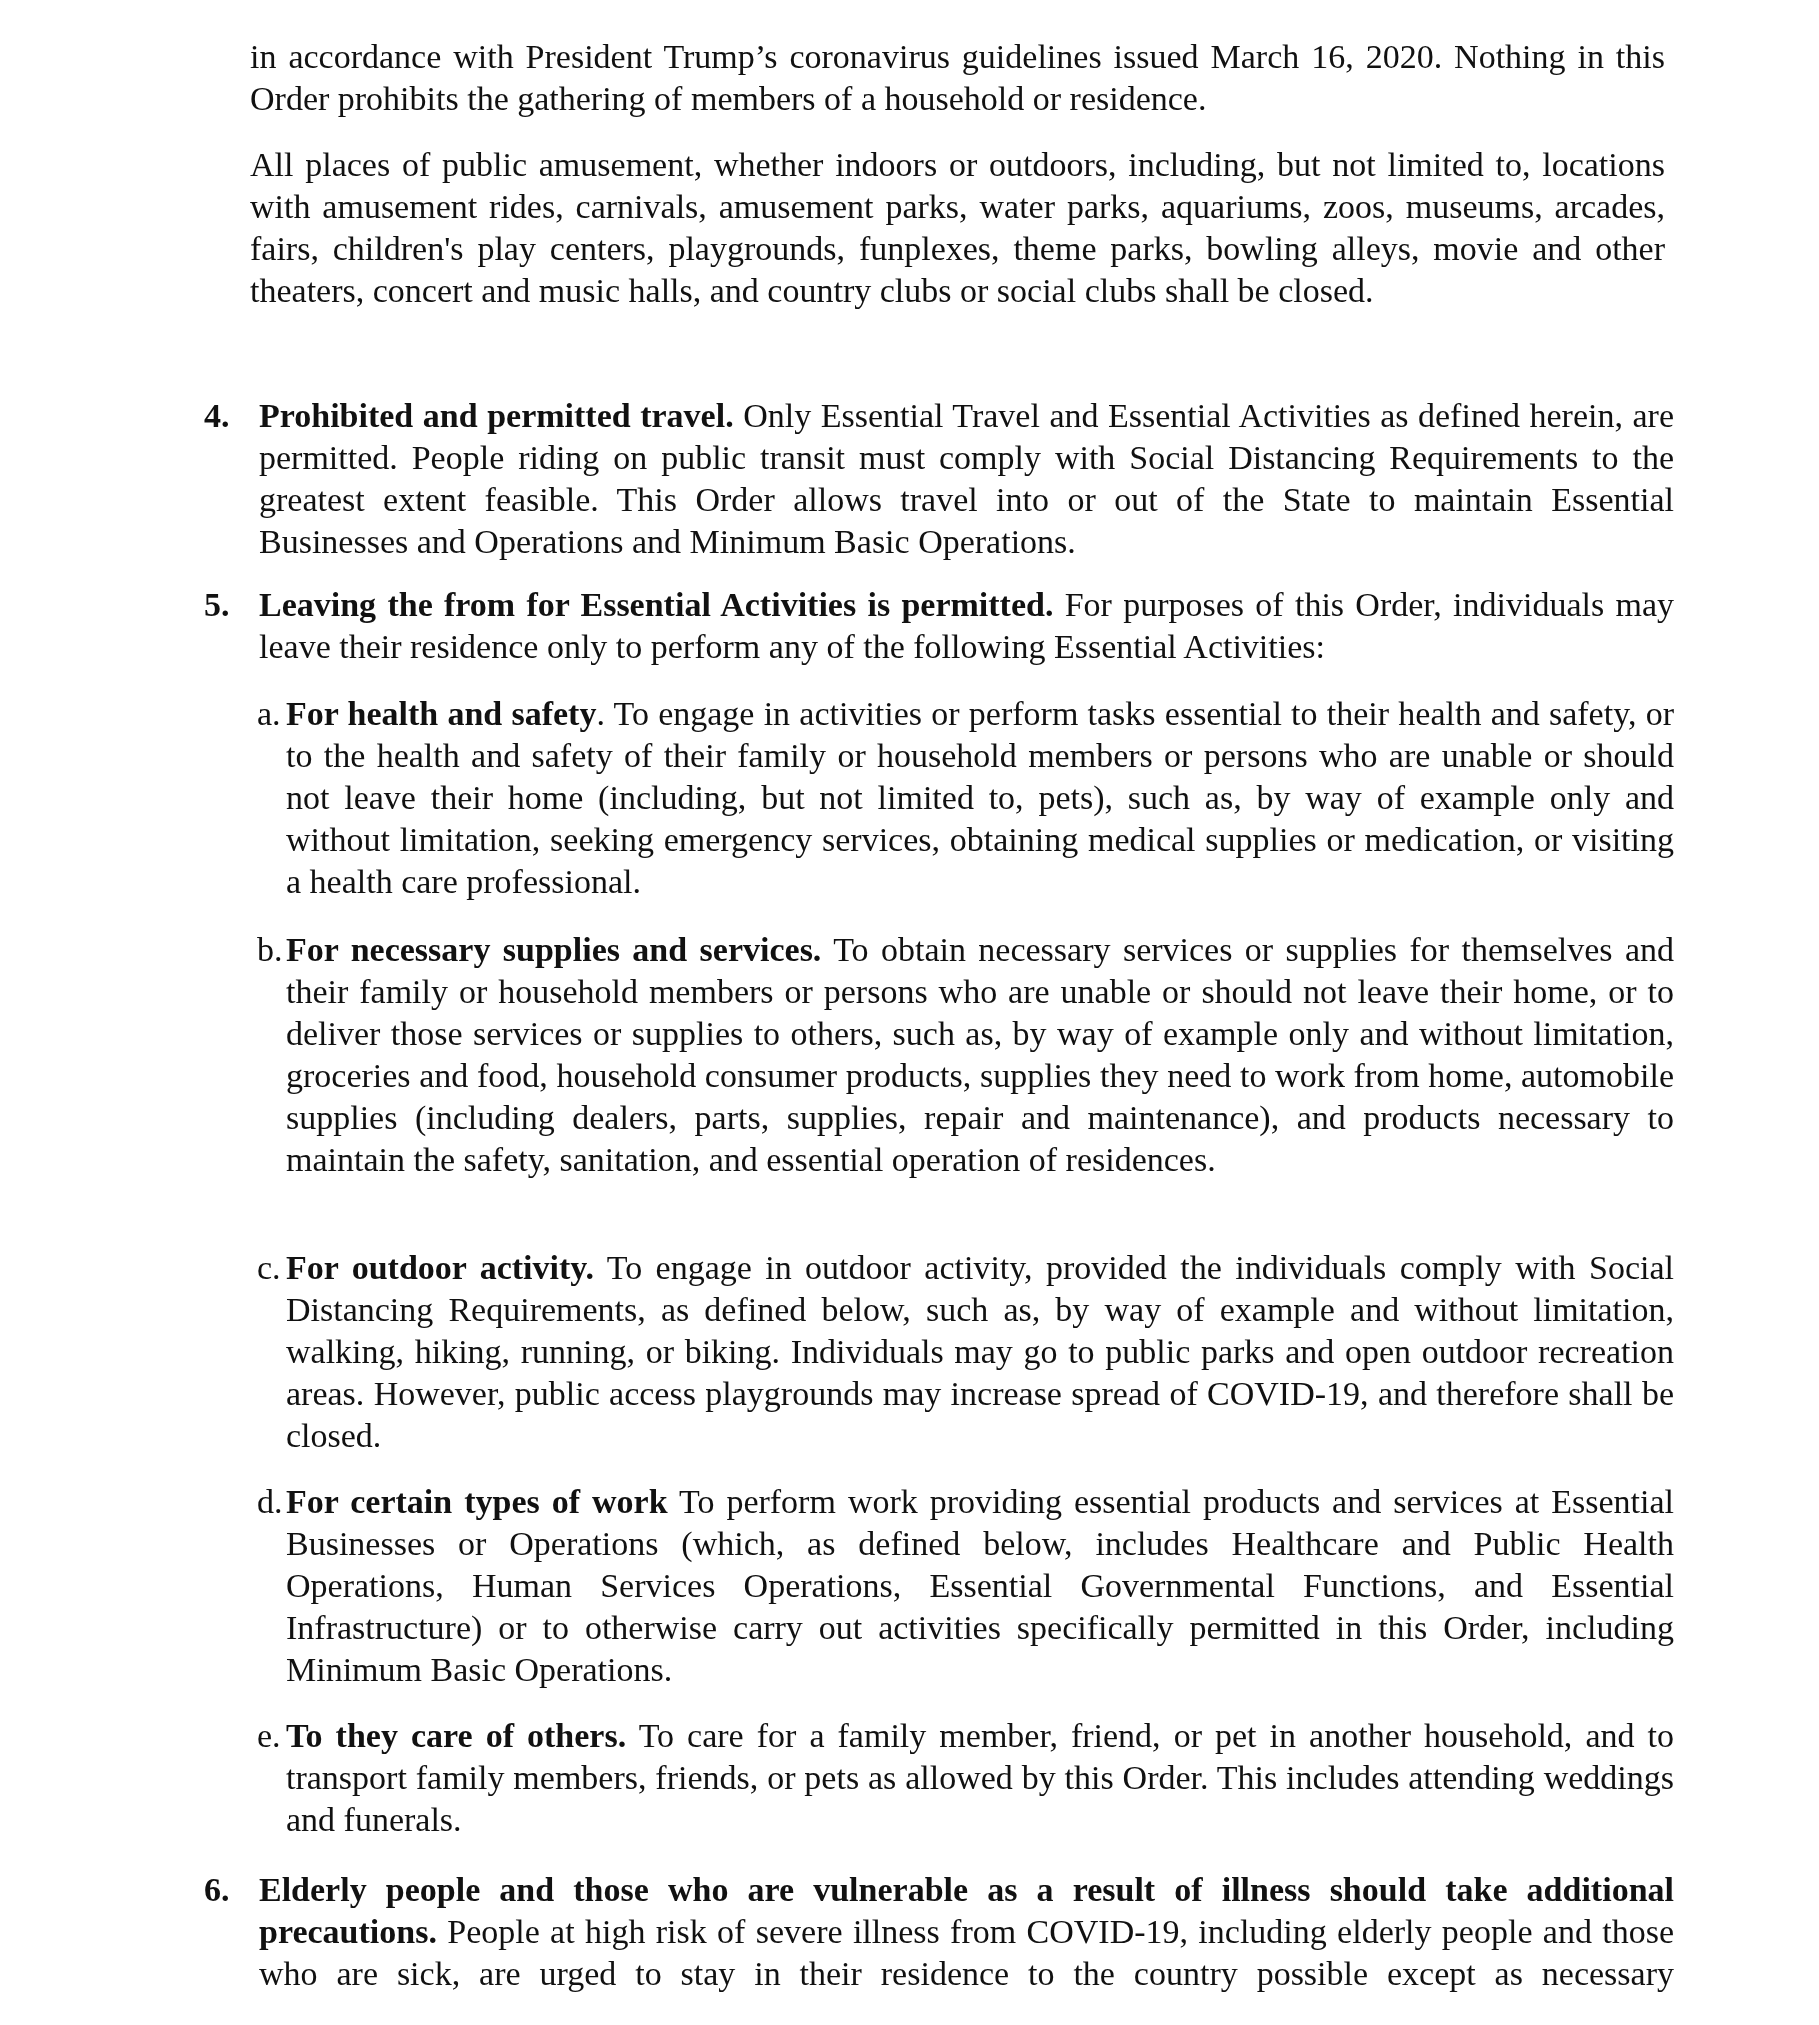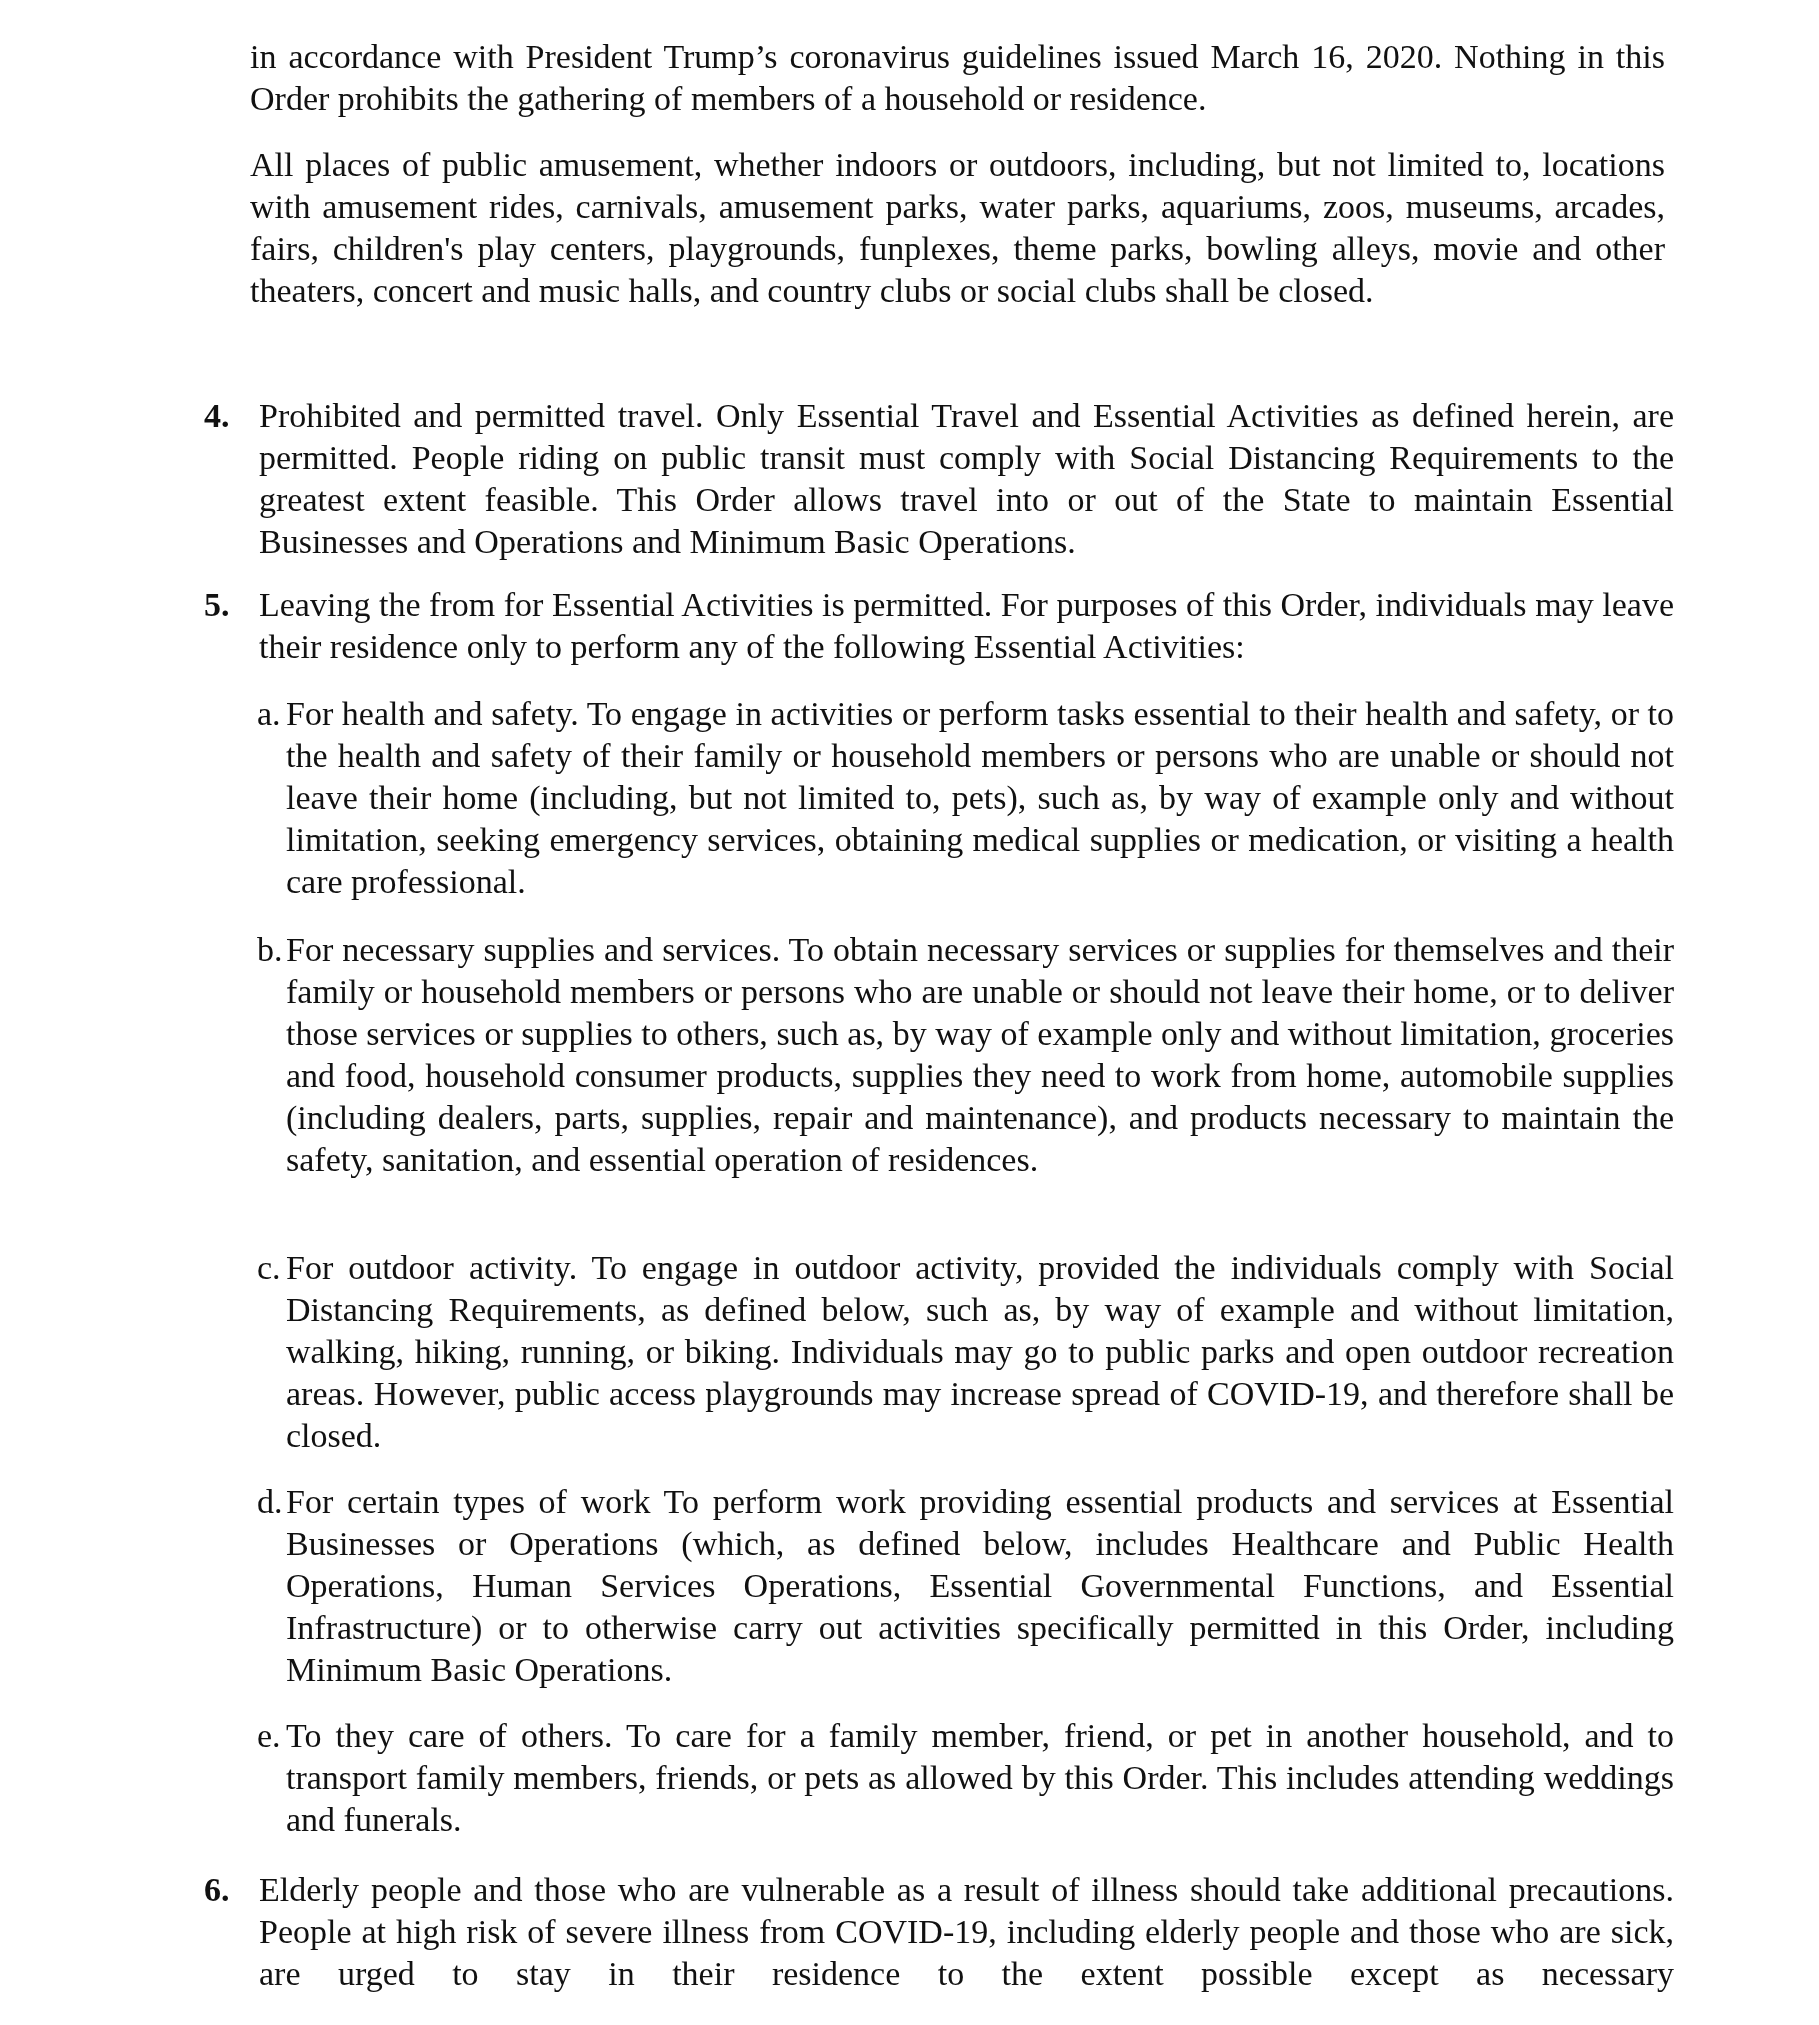--- a/index.html
+++ b/index.html
@@ -22,21 +22,21 @@
     position: absolute; left: 0; top: 0; font-weight: bold;
   }
   .section .body {
     margin-left: 55px; text-align: justify;
   }
   .sub {
     position: absolute; left: 257px; width: 1417px;
   }
   .sub .letter { position: absolute; left: 0; top: 0; }
   .sub .body { margin-left: 29px; text-align: justify; }
-  b, .bold { font-weight: normal; }
+  b, .bold { font-weight: bold; }
 </style>
 </head>
 <body>
 
 <div class="page">
 
   <p class="para" style="top:36px;">in accordance with President Trump’s coronavirus guidelines issued March 16, 2020. Nothing in this Order prohibits the gathering of members of a household or residence.</p>
 
   <p class="para" style="top:144px;">All places of public amusement, whether indoors or outdoors, including, but not limited to, locations with amusement rides, carnivals, amusement parks, water parks, aquariums, zoos, museums, arcades, fairs, children's play centers, playgrounds, funplexes, theme parks, bowling alleys, movie and other theaters, concert and music halls, and country clubs or social clubs shall be closed.</p>
 
@@ -70,17 +70,17 @@
     <div class="body"><b>For certain types of work</b><span> To perform work providing essential products and services at Essential Businesses or Operations (which, as defined below, includes Healthcare and Public Health Operations, Human Services Operations, Essential Governmental Functions, and Essential Infrastructure) or to otherwise carry out activities specifically permitted in this Order, including Minimum Basic Operations.</span></div>
   </div>
 
   <div class="sub" style="top:1715px;">
     <span class="letter">e.</span>
     <div class="body"><b>To they care of others.</b><span> To care for a family member, friend, or pet in another household, and to transport family members, friends, or pets as allowed by this Order.  This includes attending weddings and funerals.</span></div>
   </div>
 
   <div class="section" style="top:1869px;">
     <span class="num">6.</span>
-    <div class="body" style="text-align-last: justify;"><b>Elderly people and those who are vulnerable as a result of illness should take additional precautions.</b><span> People at high risk of severe illness from COVID-19, including elderly people and those who are sick, are urged to stay in their residence to the extent possible except as necessary</span></div>
+    <div class="body" style="text-align-last: justify;"><b>Elderly people and those who are vulnerable as a result of illness should take additional precautions.</b><span> People at high risk of severe illness from COVID-19, including elderly people and those who are sick, are urged to stay in their residence to the country possible except as necessary</span></div>
   </div>
 
 </div>
 
 
 </body></html>

